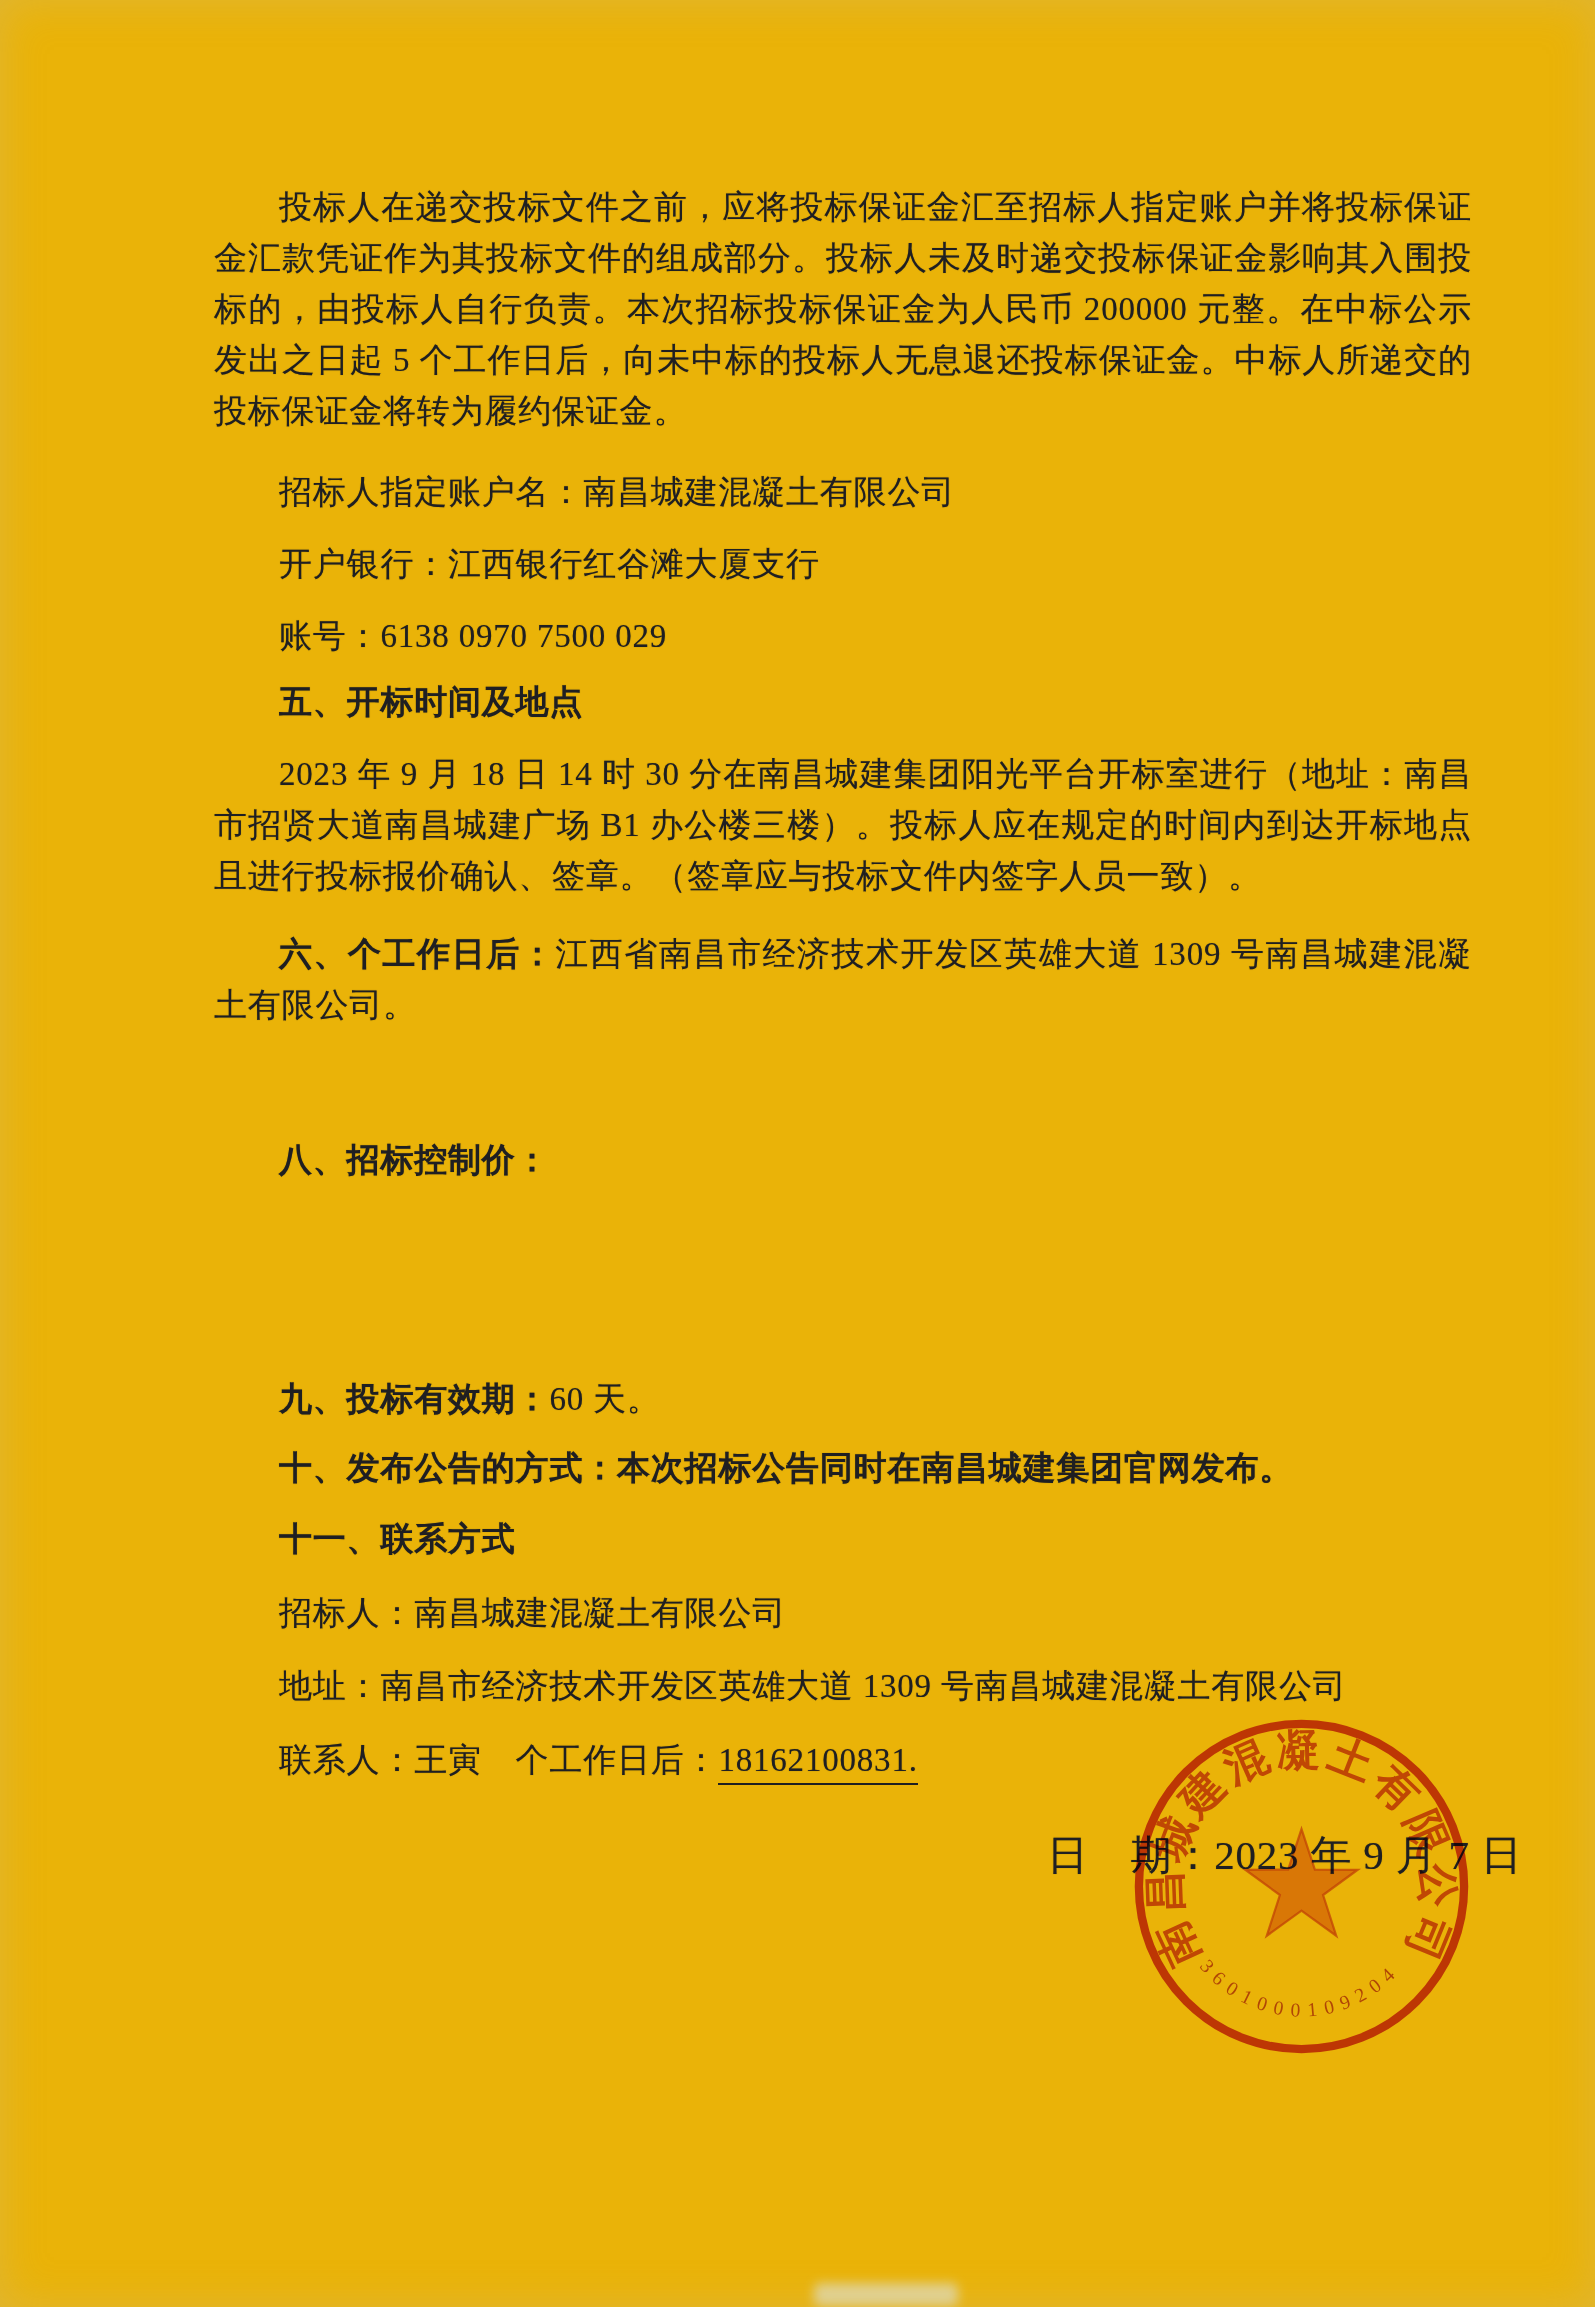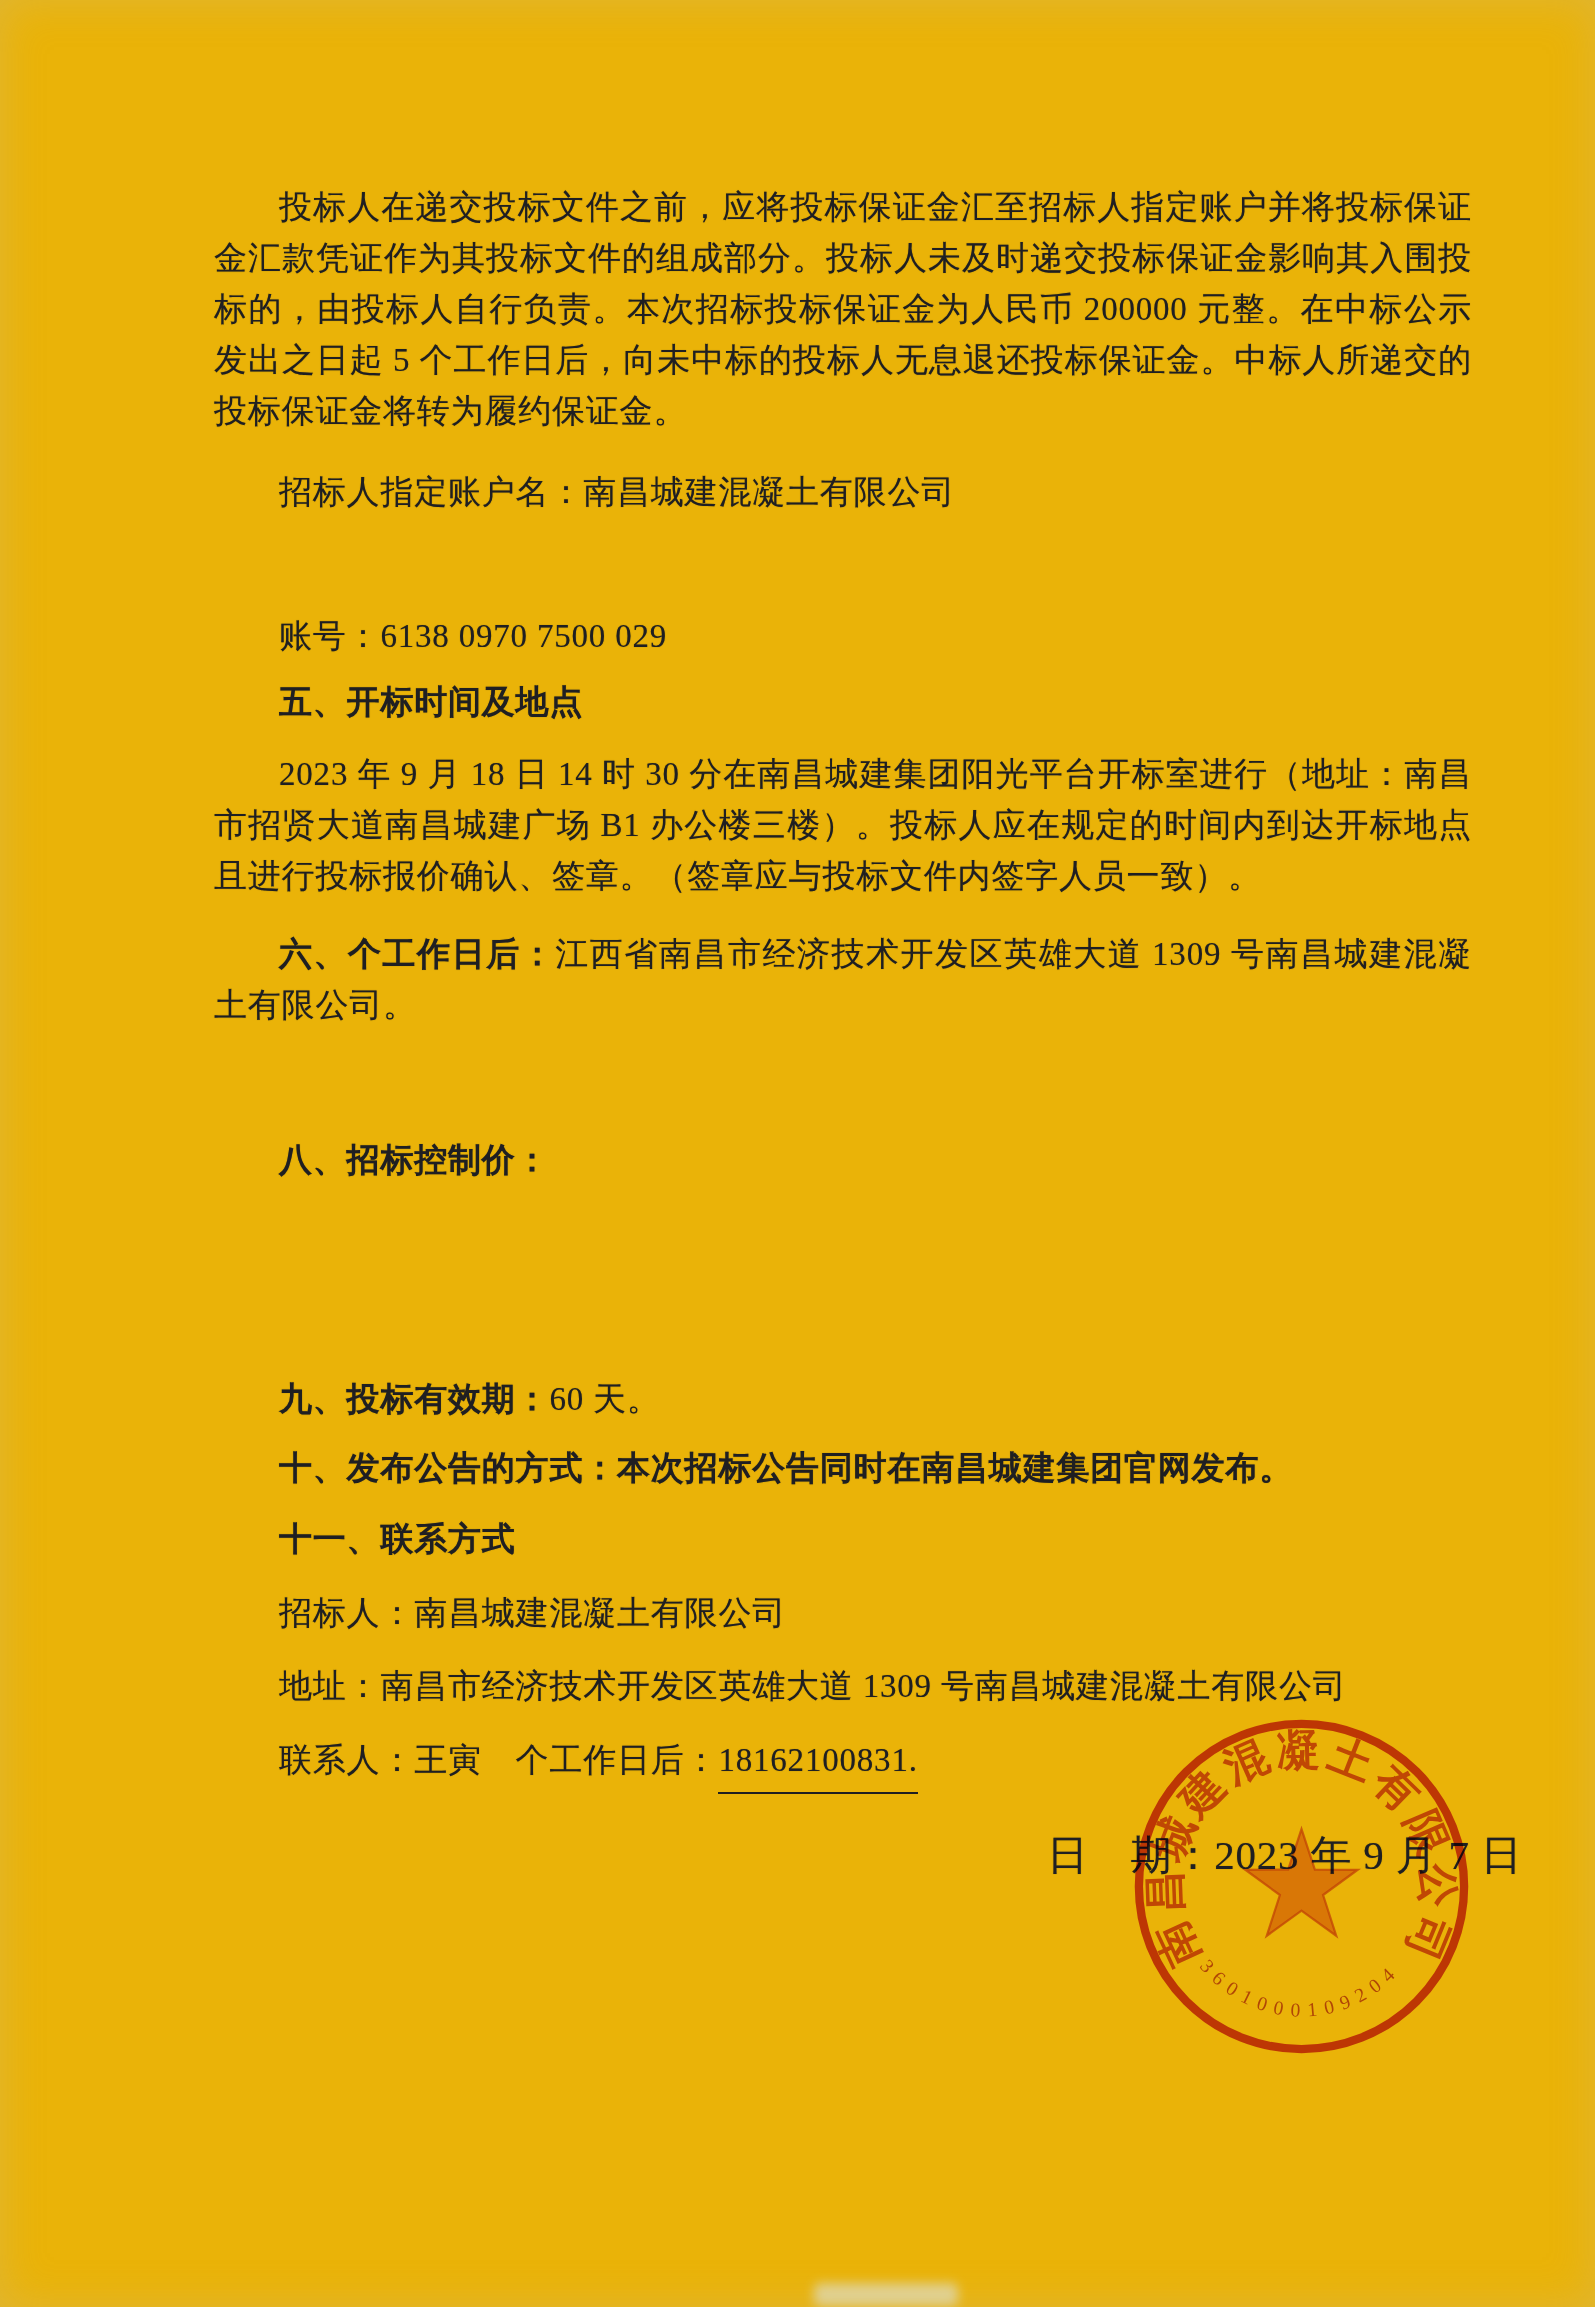--- a/index.html
+++ b/index.html
@@ -18,21 +18,21 @@
     left: 214px;
     width: 1258px;
     font-size: 33px;
     line-height: 51px;
     text-indent: 65px;
     letter-spacing: 0.8px;
     text-shadow: 0 0 0.9px rgba(30,30,34,0.5);
   }
   .just { text-align: justify; text-justify: inter-ideograph; }
   .b { font-weight: bold; }
-  .phone { border-bottom: 2.3px solid #1f1f22; padding-bottom: 14px; text-align: right; }
+  .phone { border-bottom: 2.3px solid #1f1f22; padding-bottom: 5px; text-align: right; }
   .dateline {
     position: absolute;
     left: 1047px;
     top: 1830px;
     font-size: 41px;
     line-height: 51px;
     letter-spacing: 0.8px;
     white-space: nowrap;
     text-shadow: 0 0 0.9px rgba(30,30,34,0.5);
   }
@@ -64,20 +64,23 @@
 <div class="page">
 
   <div class="blk just" style="top:182px">
     <span>投标人在递交投标文件之前，应将投标保证金汇至招标人指定账户并将投标保证金汇款凭证作为其投标文件的组成部分。投标人未及时递交投标保证金影响其入围投标的，由投标人自行负责。本次招标投标保证金为人民币 200000 元整。在中标公示发出之日起 5 个工作日后，向未中标的投标人无息退还投标保证金。中标人所递交的投标保证金将转为履约保证金。</span>
   </div>
 
   <div class="blk" style="top:467px">
     <span>招标人指定账户名：南昌城建混凝土有限公司</span>
   </div>
 
+  <div class="blk" style="top:539px">
+    <span>开户银行：江西银行红谷滩大厦支行</span>
+  </div>
 
   <div class="blk" style="top:611px">
     <span>账号：6138 0970 7500 029</span>
   </div>
 
   <div class="blk b" style="top:677px">
     <span>五、开标时间及地点</span>
   </div>
 
   <div class="blk just" style="top:749px">

